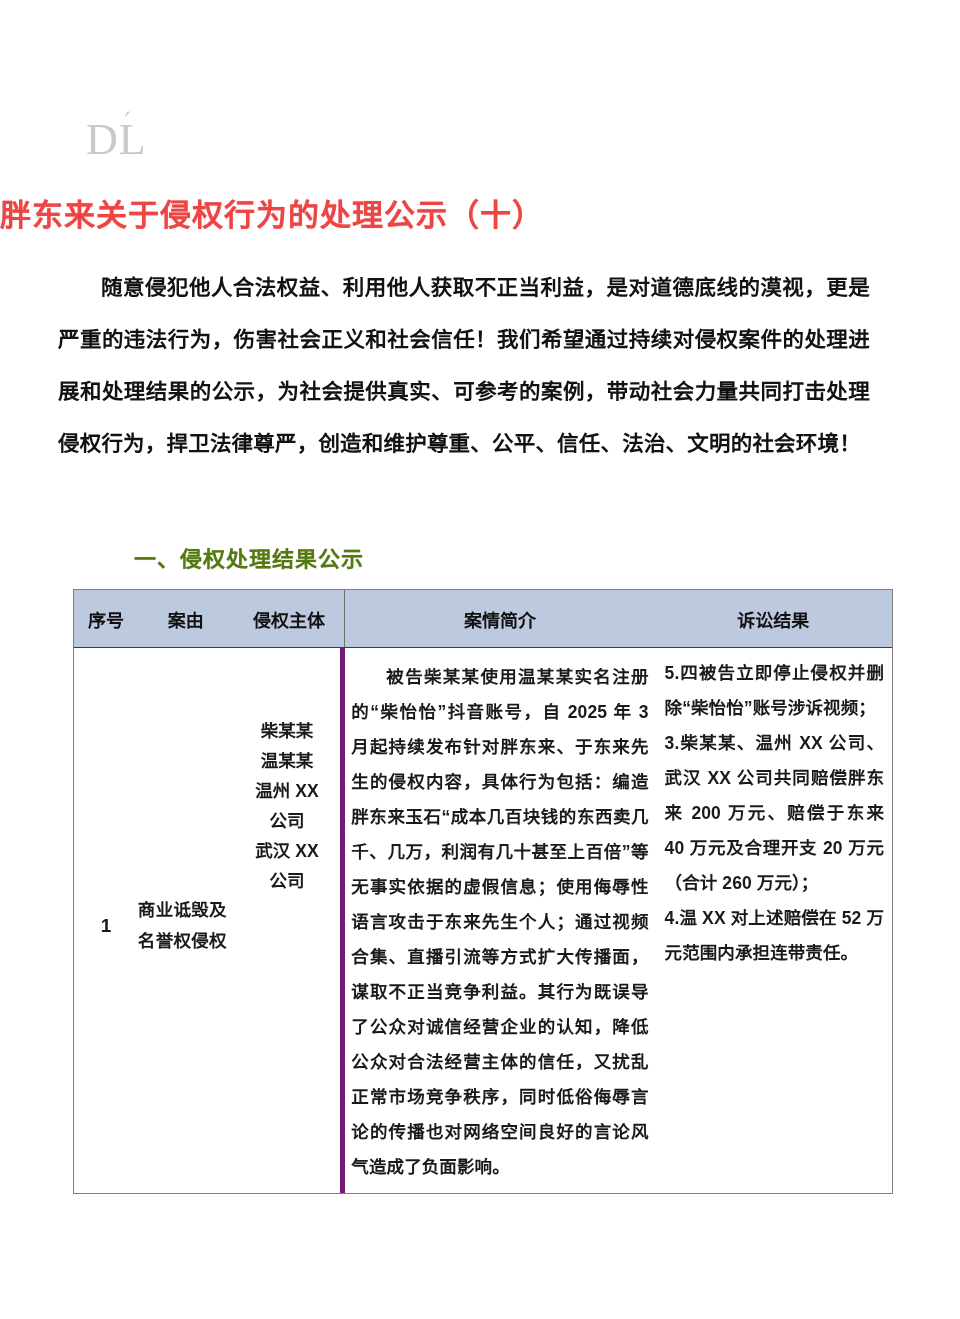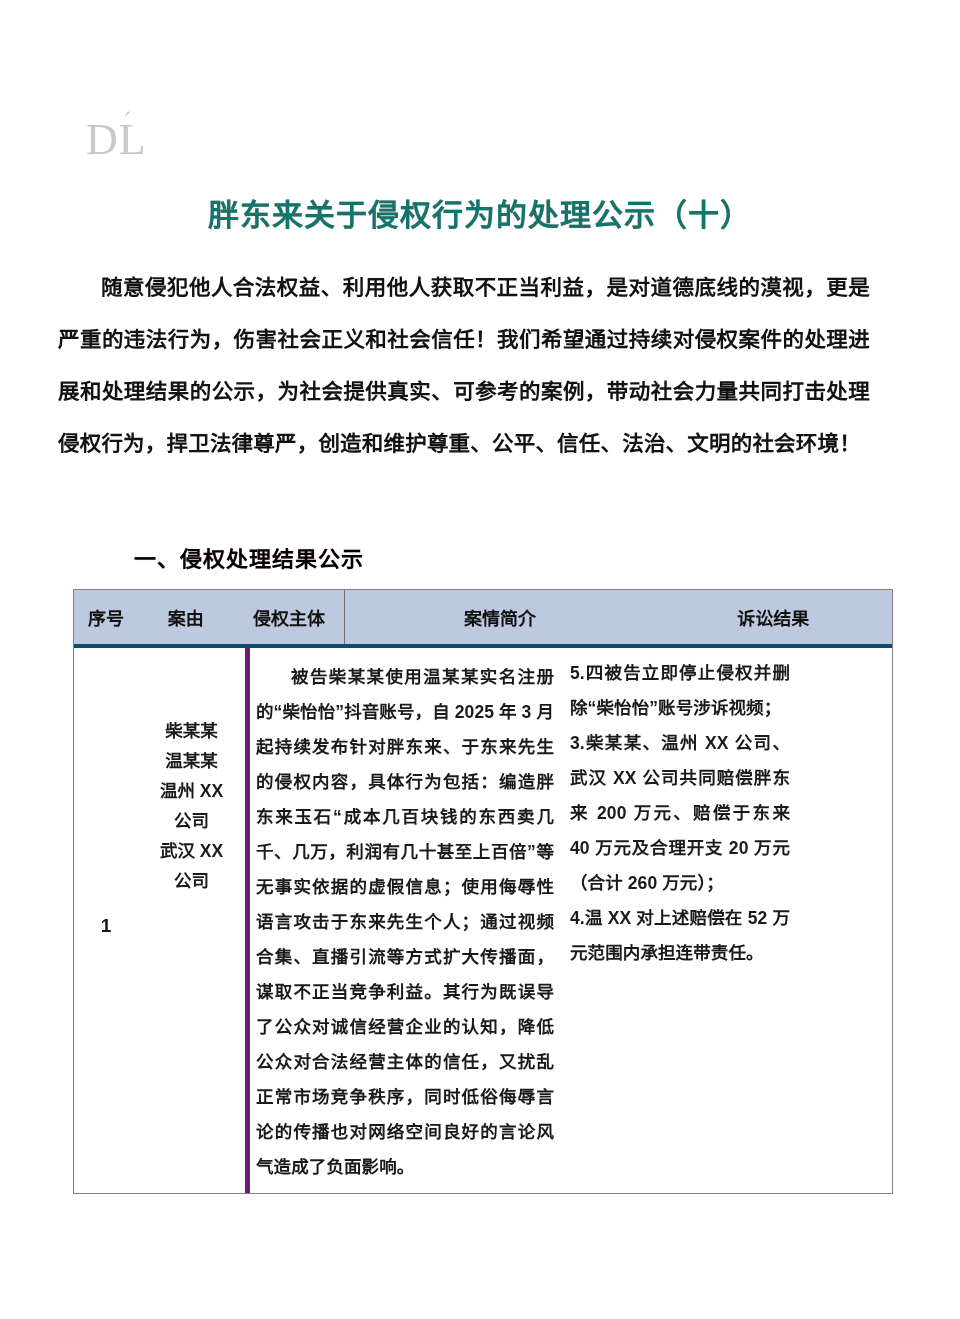--- a/index.html
+++ b/index.html
@@ -43,25 +43,24 @@
     color: #c9c9c9;
     transform: rotate(-8deg);
   }
 
   
   .doc-title {
     position: absolute;
     left: 0;
     top: 190px;
     width: 960px;
-    text-align: center;
     font-size: 31px;
     font-weight: bold;
     letter-spacing: 1px;
-    color: #0f766e;
+    color: #ef4444;
     text-shadow: 0 0 1px rgba(194,27,23,0.45);
   }
 
   
   .intro {
     position: absolute;
     left: 58px;
     top: 262px;
     width: 812px;
     font-size: 21.5px;
@@ -74,39 +73,39 @@
     letter-spacing: 0.2px;
   }
 
   
   .section-heading {
     position: absolute;
     left: 134px;
     top: 541px;
     font-size: 22px;
     font-weight: bold;
-    color: #000000;
+    color: #4d7c0f;
     letter-spacing: 1px;
     text-shadow: 0 0 1px rgba(194,27,23,0.35);
   }
 
   
   .case-table {
     position: absolute;
     left: 73px;
     top: 589px;
     width: 820px;
     border: 1px solid #808080;
     box-sizing: border-box;
     background: #ffffff;
   }
   .table-head {
     display: flex;
     background: #bcc9de;
-    border-bottom: 4px solid #0c4a6e;
+    border-bottom: 1px solid #0c4a6e;
     height: 58px;
     box-sizing: border-box;
   }
   .table-head .cell {
     display: flex;
     align-items: center;
     justify-content: center;
     font-size: 18px;
     font-weight: bold;
     color: #111111;
@@ -221,20 +220,21 @@
     <div class="table-head">
       <div class="cell th-seq">序号</div>
       <div class="cell th-cause">案由</div>
       <div class="cell th-subject">侵权主体</div>
       <div class="cell th-brief">案情简介</div>
       <div class="cell th-result">诉讼结果</div>
     </div>
 
     <div class="table-body">
       <div class="td td-seq">1</div>
+      <div class="td td-cause">商业诋毁及名誉权侵权</div>
       <div class="td td-subject">
         <div>
           <div>柴某某</div>
           <div>温某某</div>
           <div>温州 XX</div>
           <div>公司</div>
           <div>武汉 XX</div>
           <div>公司</div>
         </div>
       </div>

